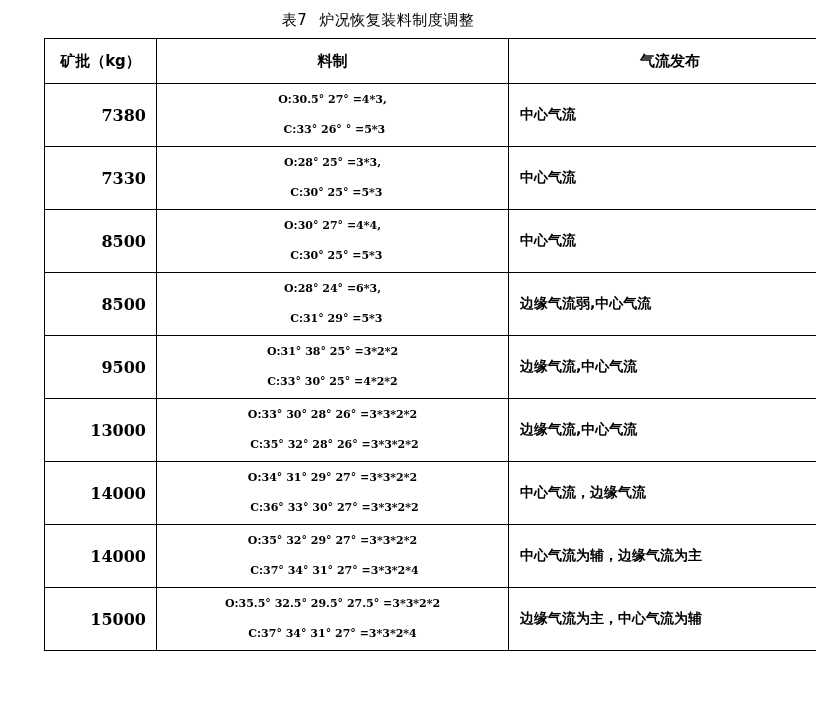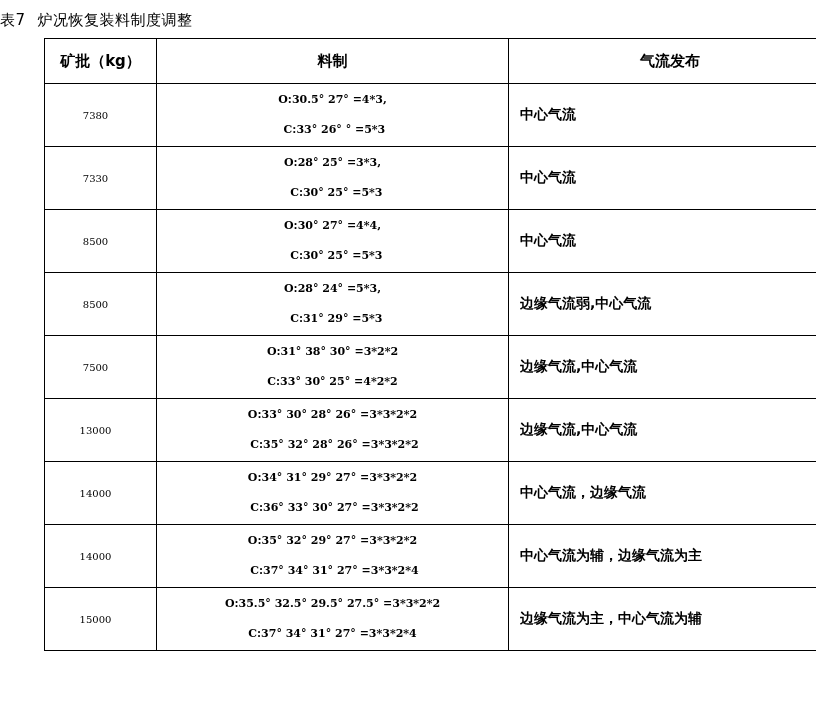--- a/index.html
+++ b/index.html
@@ -3,43 +3,43 @@
 <meta charset="utf-8">
 <style>
   html, body { margin: 0; padding: 0; background: #ffffff; }
   body {
     width: 816px; height: 728px; position: relative; overflow: hidden;
     font-family: "DejaVu Serif", "Liberation Serif", serif;
     color: #000;
   }
   .caption {
     position: absolute; top: 10px; left: 0; width: 756px;
-    text-align: left; font-size: 15px; line-height: 20px;
+    text-align: center; font-size: 15px; line-height: 20px;
     font-family: "DejaVu Sans", "Liberation Sans", sans-serif;
     letter-spacing: 0.5px;
   }
   .caption .num { margin-right: 12px; }
   table.data {
     position: absolute; top: 38px; left: 4px;
     width: 787px; border-collapse: collapse; table-layout: fixed; margin-left: 40px;
   }
   table.data col.c1 { width: 112px; }
   table.data col.c2 { width: 352px; }
   table.data col.c3 { width: 323px; }
   table.data th, table.data td {
     border: 1.5px solid #000; padding: 0; vertical-align: middle;
   }
   table.data th {
     height: 44px; font-size: 15px; font-weight: bold; text-align: center;
     font-family: "DejaVu Sans", "Liberation Sans", sans-serif;
   }
   table.data td { height: 62px; }
   td.batch {
-    text-align: center; padding-right: 10px !important;
-    font-size: 10px; font-weight: normal;
+    text-align: right; padding-right: 10px !important;
+    font-size: 16px; font-weight: bold;
   }
   td.charge {
     text-align: center; font-size: 11px; font-weight: bold; line-height: 30px;
   }
   td.charge .line { display: block; white-space: pre; }
   td.flow {
     text-align: left; padding-left: 11px !important;
     font-size: 14px; font-weight: bold;
     font-family: "DejaVu Sans", "Liberation Sans", sans-serif;
   }
@@ -85,29 +85,29 @@
       <td class="batch">8500</td>
       <td class="charge">
           <span class="line">O:30° 27° =4*4,</span>
           <span class="line">  C:30° 25° =5*3</span>
         </td>
       <td class="flow">中心气流</td>
     </tr>
     <tr>
       <td class="batch">8500</td>
       <td class="charge">
-          <span class="line">O:28° 24° =5*3,</span>
+          <span class="line">O:28° 24° =6*3,</span>
           <span class="line">  C:31° 29° =5*3</span>
         </td>
       <td class="flow">边缘气流弱,中心气流</td>
     </tr>
     <tr>
-      <td class="batch">7500</td>
+      <td class="batch">9500</td>
       <td class="charge">
-          <span class="line">O:31° 38° 30° =3*2*2</span>
+          <span class="line">O:31° 38° 25° =3*2*2</span>
           <span class="line">C:33° 30° 25° =4*2*2</span>
         </td>
       <td class="flow">边缘气流,中心气流</td>
     </tr>
     <tr>
       <td class="batch">13000</td>
       <td class="charge">
           <span class="line">O:33° 30° 28° 26° =3*3*2*2</span>
           <span class="line"> C:35° 32° 28° 26° =3*3*2*2</span>
         </td>

